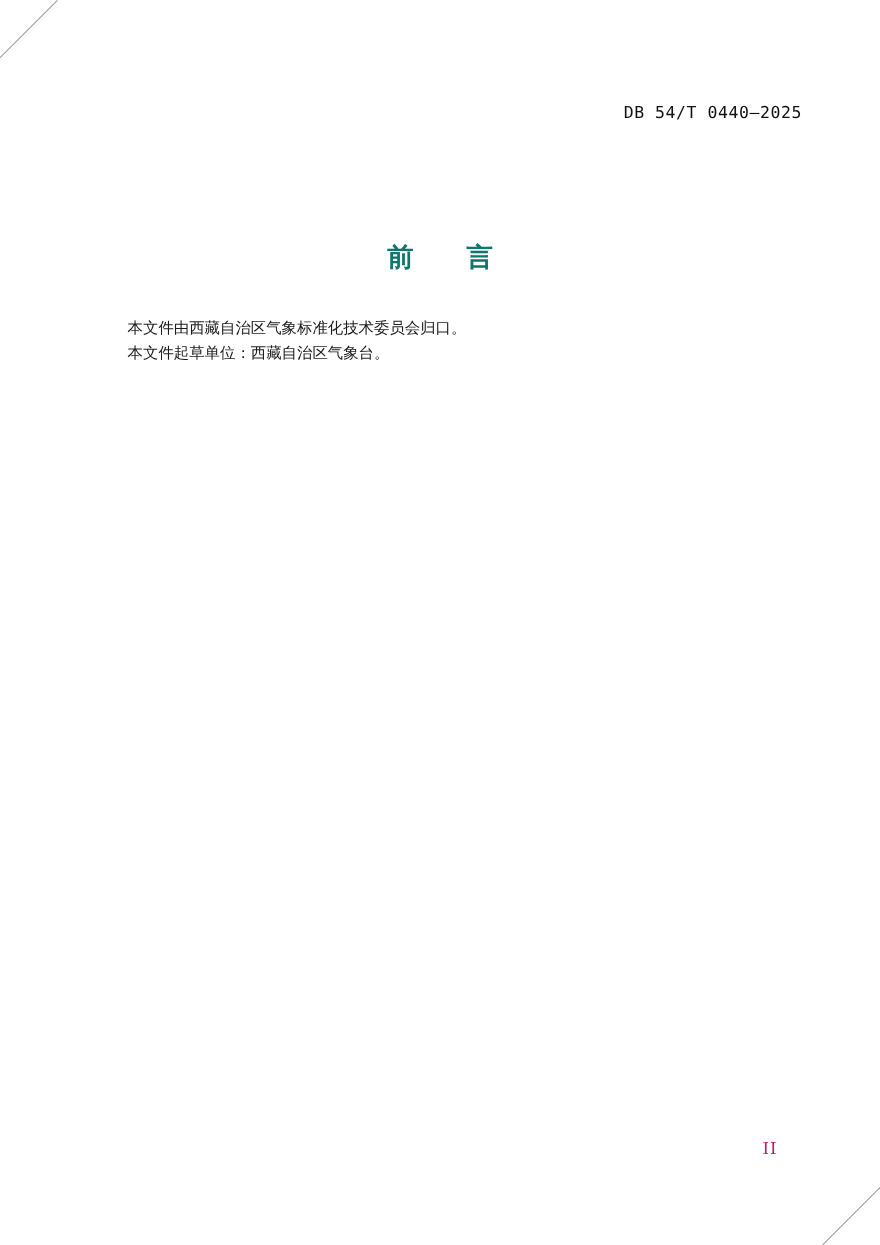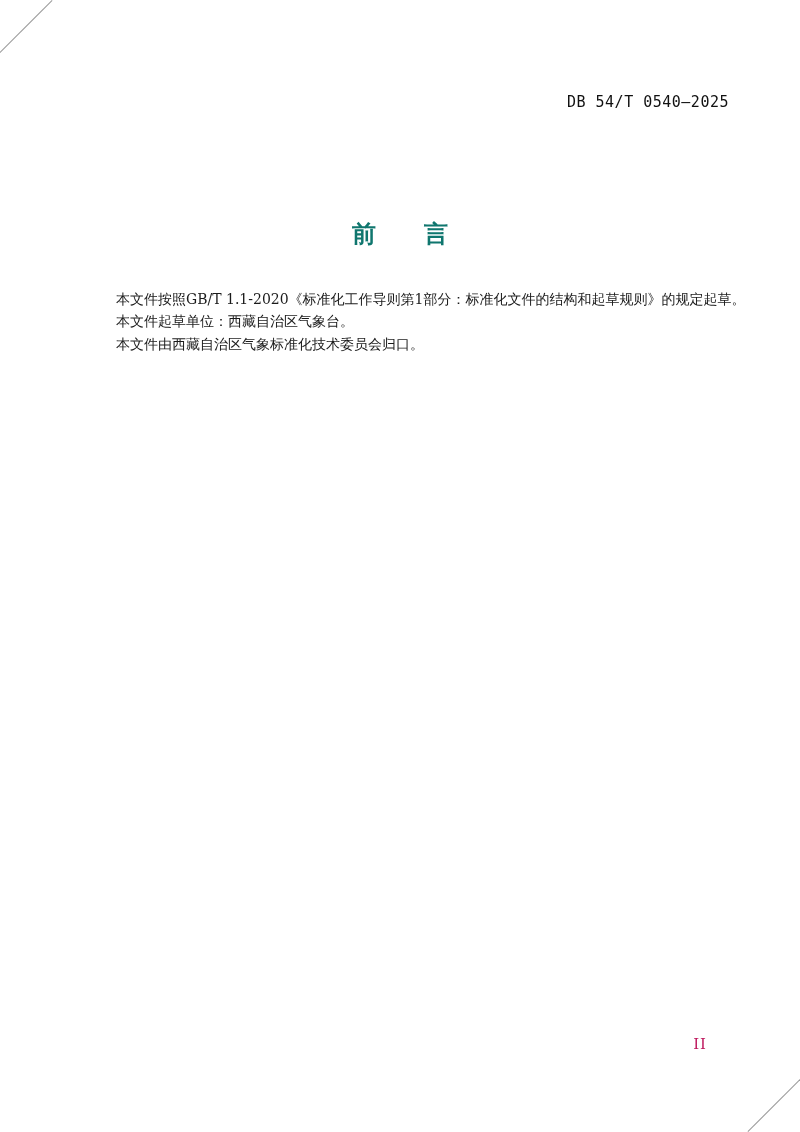--- a/index.html
+++ b/index.html
@@ -79,27 +79,26 @@
     transform: rotate(-45deg);
   }
 </style>
 </head>
 <body>
 
 <div class="page">
 
   <div class="corner-line top-left"></div>
 
-  <div class="doc-number">DB 54/T 0540—2025</div>
+  <div class="doc-number">DB 54/T 0440—2025</div>
 
   <div class="doc-title">前　　言</div>
 
   <div class="body-text">
-    <p>本文件按照GB/T 1.1-2020《标准化工作导则第1部分：标准化文件的结构和起草规则》的规定起草。</p>
+    <p>本文件由西藏自治区气象标准化技术委员会归口。</p>
     <p>本文件起草单位：西藏自治区气象台。</p>
-    <p>本文件由西藏自治区气象标准化技术委员会归口。</p>
   </div>
 
   <div class="page-number">II</div>
 
   <div class="corner-line bottom-right"></div>
 
 </div>
 
 </body></html>

